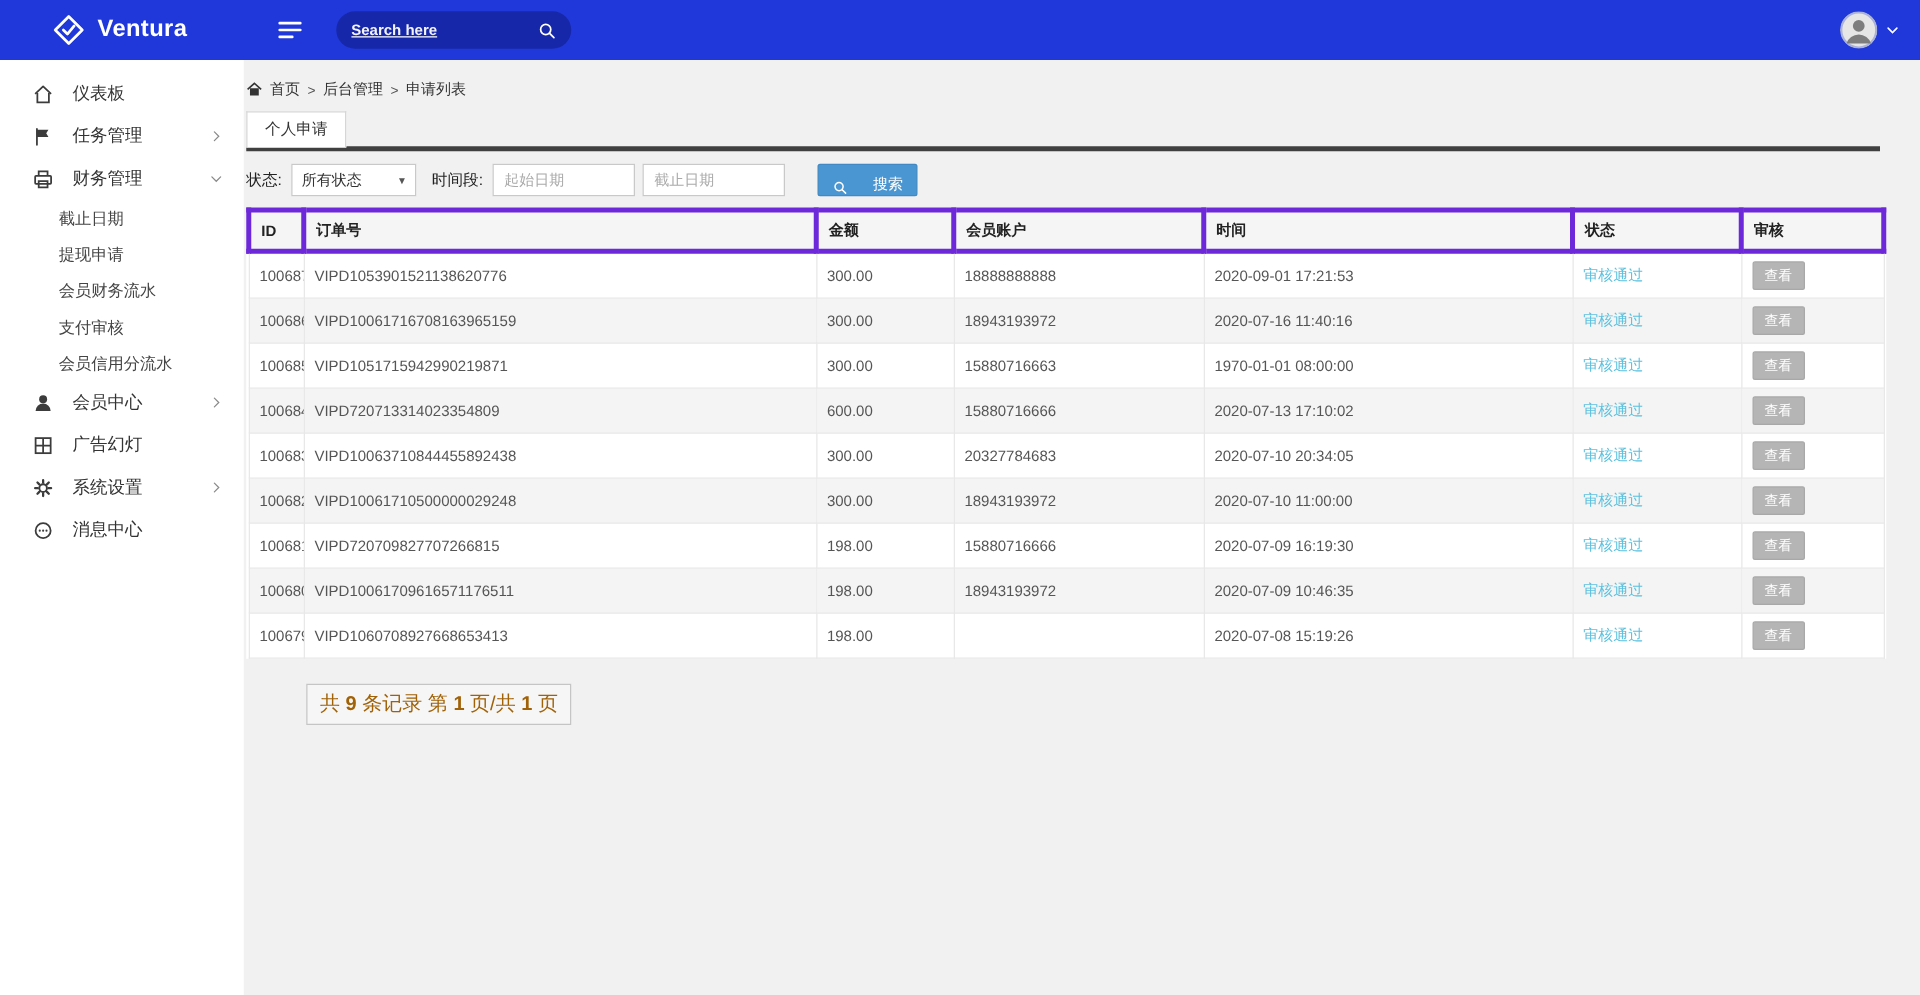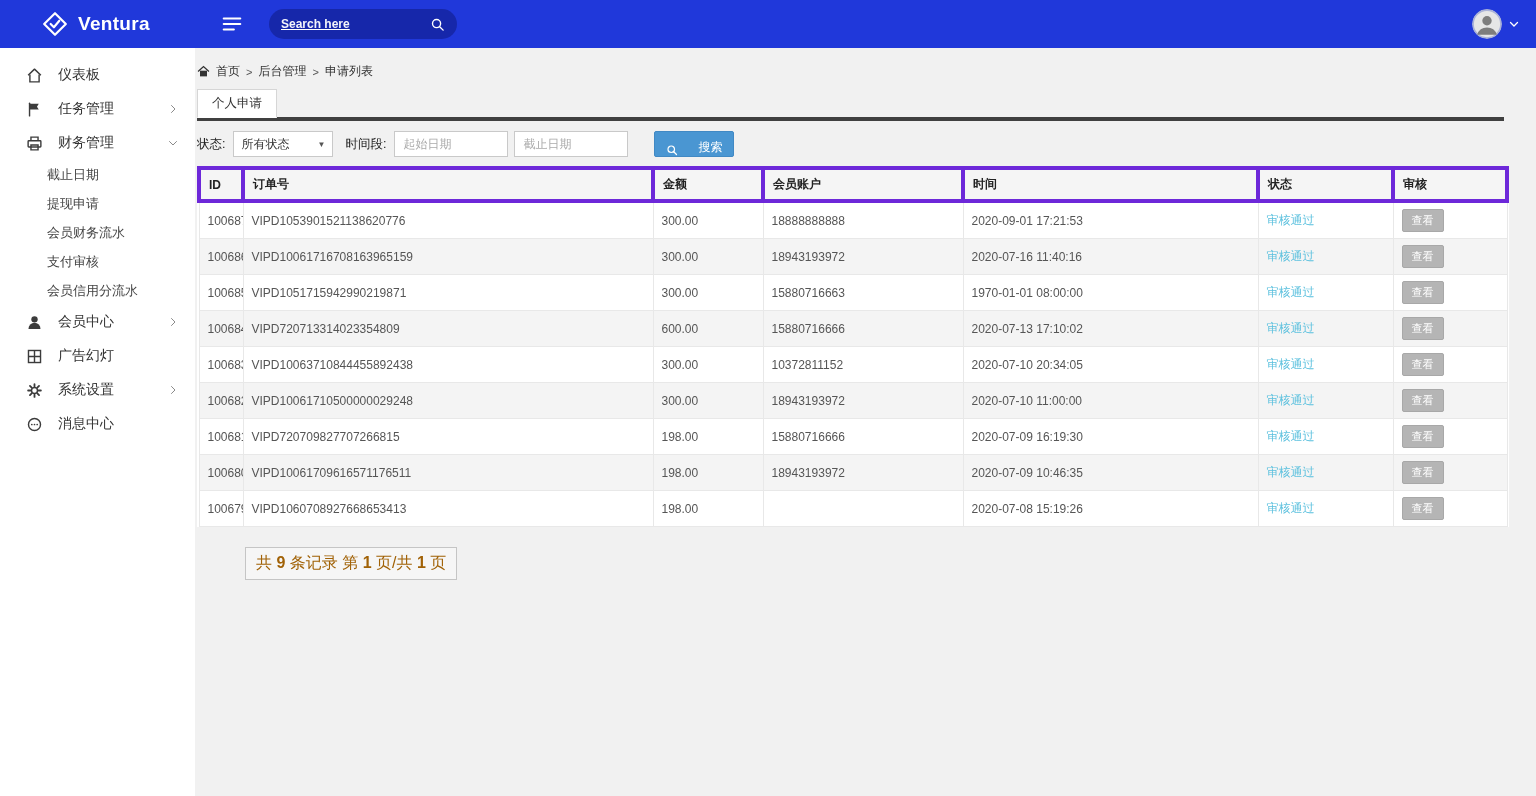--- a/index.html
+++ b/index.html
@@ -306,21 +306,21 @@
           <td>600.00</td>
           <td>15880716666</td>
           <td>2020-07-13 17:10:02</td>
           <td><a class="status-link">审核通过</a></td>
           <td><button class="view-btn">查看</button></td>
         </tr>
         <tr>
           <td>100683</td>
           <td>VIPD10063710844455892438</td>
           <td>300.00</td>
-          <td>10372811152</td>
+          <td>20327784683</td>
           <td>2020-07-10 20:34:05</td>
           <td><a class="status-link">审核通过</a></td>
           <td><button class="view-btn">查看</button></td>
         </tr>
         <tr>
           <td>100682</td>
           <td>VIPD10061710500000029248</td>
           <td>300.00</td>
           <td>18943193972</td>
           <td>2020-07-10 11:00:00</td>

